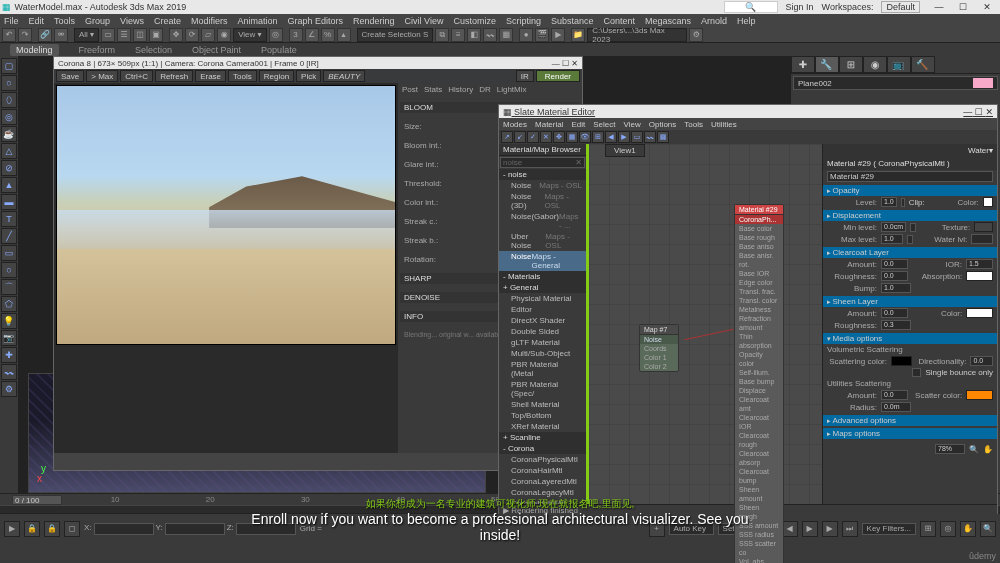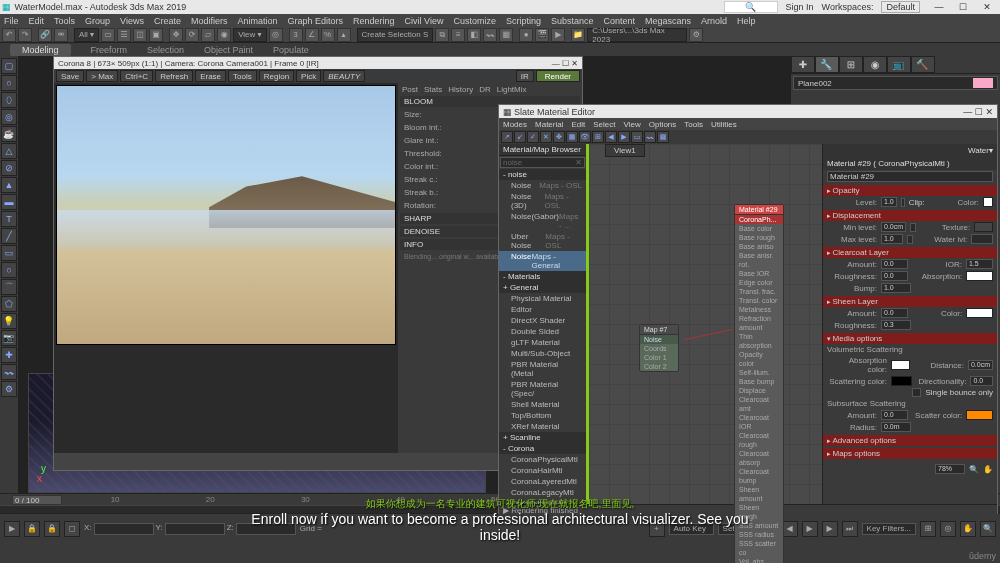--- a/index.html
+++ b/index.html
@@ -17,53 +17,53 @@
 .menubar span { cursor: pointer; }
 
 
 .maintool { height: 16px; background: #444; border-bottom: 1px solid #222; display: flex; align-items: center; padding: 0 2px; gap: 2px; }
 .maintool .tbtn { width: 14px; height: 14px; background: #555; border: 1px solid #333; display: flex; align-items: center; justify-content: center; font-size: 8px; color: #aaa; }
 .maintool .sep { width: 2px; height: 14px; }
 .maintool .drop { height: 14px; background: #333; border: 1px solid #222; padding: 0 4px; display: flex; align-items: center; font-size: 8px; color: #aaa; }
 
 
 .ribbon { height: 13px; background: #3a3a3a; display: flex; align-items: center; padding: 0 10px; gap: 20px; color: #999; font-size: 9px; }
-.ribbon .active { background: #555; padding: 1px 12px; border-radius: 2px; color: #ddd; }
+.ribbon .active { background: #555; padding: 1px 6px; border-radius: 2px; color: #ddd; }
 
 
 .main { height: 437px; display: flex; }
 .leftbar { width: 18px; background: #3a3a3a; display: flex; flex-direction: column; gap: 1px; padding: 2px 1px; }
 .leftbar .lb { width: 16px; height: 16px; background: #444; border: 1px solid #222; display: flex; align-items: center; justify-content: center; font-size: 9px; color: #8af; }
 
 .center { flex: 1; display: flex; flex-direction: column; background: #222; position: relative; }
 
 
 .cfb { position: absolute; top: 0; left: 10px; width: 530px; height: 415px; background: #444; border: 1px solid #666; z-index: 2; margin-left: 25px; }
 .cfb-title { height: 12px; background: #e8e8e8; color: #333; display: flex; align-items: center; justify-content: space-between; padding: 0 4px; font-size: 8px; }
 .cfb-tool { height: 14px; background: #383a3c; display: flex; align-items: center; padding: 0 2px; gap: 2px; font-size: 8px; color: #ccc; }
 .cfb-tool .cbtn { height: 12px; padding: 0 4px; background: #444; border: 1px solid #222; display: flex; align-items: center; }
 .cfb-tool .render { background: #5a7a3a; color: #fff; padding: 4px 8px; }
 .cfb-body { height: 370px; display: flex; }
 .cfb-img { width: 340px; height: 260px; background: linear-gradient(to bottom, #a8c8e8 0%, #b8d8f0 35%, #c8d0b8 45%, #d8c8a0 55%, #c0a880 100%); position: relative; margin: 2px; border: 1px solid #000; }
 .cfb-img::before { content: ""; position: absolute; top: 35%; left: 45%; width: 55%; height: 20%; background: linear-gradient(to bottom, #6a5a48 0%, #8a7a60 100%); clip-path: polygon(0 60%, 20% 20%, 50% 0%, 80% 30%, 100% 50%, 100% 100%, 0 100%); }
 .cfb-img::after { content: ""; position: absolute; top: 48%; left: 0; width: 100%; height: 15%; background: linear-gradient(to bottom, rgba(200,220,240,.8), rgba(180,200,220,.3)); }
-.cfb-side { flex: 1; background: #3a3a3a; padding: 2px; font-size: 8px; color: #aaa; display: flex; flex-direction: column; gap: 2px; }
+.cfb-side { flex: 1; background: #3a3a3a; padding: 2px; font-size: 8px; color: #aaa; display: flex; flex-direction: column; gap: 8px; }
 .cfb-side .row { display: flex; justify-content: space-between; padding: 1px 4px; }
 .cfb-side .hdr { background: #333; padding: 1px 4px; color: #ddd; }
 
 
 .bvp { position: absolute; bottom: 0; left: 10px; width: 458px; height: 120px; background: #1a1a2a; border: 1px solid #444; }
 .bvp::before { content: ""; position: absolute; inset: 0; background: repeating-linear-gradient(45deg, rgba(100,80,140,.2) 0, rgba(100,80,140,.2) 2px, transparent 2px, transparent 8px), linear-gradient(to top, #4a4a6a 0%, #1a1a2a 60%); }
 .bvp .gizmo { position: absolute; bottom: 8px; left: 8px; font-size: 10px; }
 .bvp .gizmo .x { color: #f44; }
 .bvp .gizmo .y { color: #4f4; position: absolute; top: -10px; left: 4px; }
 
 
 .sme { position: absolute; top: 48px; left: 480px; width: 500px; height: 410px; background: #444; border: 1px solid #666; z-index: 3; }
-.sme-title { height: 13px; background: #e8e8e8; color: #333; display: flex; align-items: center; justify-content: space-between; padding: 0 4px; font-size: 9px; }
+.sme-title { height: 13px; background: #e8e8e8; color: #333; display: flex; align-items: center; justify-content: space-between; padding: 0 4px; font-size: 9px; text-decoration: underline; }
 .sme-menu { height: 12px; background: #444; display: flex; align-items: center; gap: 8px; padding: 0 4px; font-size: 8px; color: #ccc; }
 .sme-tool { height: 14px; background: #3a3a3a; display: flex; align-items: center; gap: 1px; padding: 0 2px; }
 .sme-tool .sb { width: 12px; height: 12px; background: #4a4a4a; border: 1px solid #222; font-size: 7px; display: flex; align-items: center; justify-content: center; color: #8af; }
 .sme-body { height: 360px; display: flex; }
 
 .sme-left { width: 90px; background: #3a3a3a; border-right: 3px solid #84cc16; display: flex; flex-direction: column; font-size: 8px; overflow: hidden; }
 .sme-left .hdr { background: #333; padding: 1px 4px; color: #ddd; border-bottom: 1px solid #222; }
 .sme-left .search { height: 12px; background: #2a2a2a; margin: 1px; border: 1px solid #555; padding: 0 2px; color: #666; }
 .sme-left .item { padding: 1px 4px 1px 12px; color: #bbb; display: flex; justify-content: space-between; }
 .sme-left .item.sel { background: #4a6a8a; color: #fff; }
@@ -75,21 +75,21 @@
 .node { position: absolute; background: #5a5a5a; border: 1px solid #333; font-size: 7px; border-radius: 2px; }
 .node .nh { background: #4a4a4a; padding: 1px 4px; color: #ddd; border-bottom: 1px solid #333; }
 .node .nr { padding: 0 4px; color: #aaa; line-height: 9px; }
 .node.mat { width: 50px; }
 .node.mat .nh { background: #c44; color: #fff; }
 .node.map { width: 40px; background: #5a6a5a; }
 .wire { position: absolute; width: 60px; height: 2px; border-top: 1px solid #a33; }
 
 .sme-right { width: 175px; background: #3a3a3a; border-left: 1px solid #222; font-size: 8px; overflow: hidden; }
 .sme-right .hdr { background: #333; padding: 2px 4px; color: #ddd; display: flex; justify-content: space-between; }
-.sme-right .sec { padding: 1px 4px; background: #7f1d1d; color: #ccc; margin-top: 2px; }
+.sme-right .sec { padding: 1px 4px; background: #0369a1; color: #ccc; margin-top: 2px; }
 .sme-right .sec::before { content: "▸ "; font-size: 7px; }
 .sme-right .sec.open::before { content: "▾ "; }
 .sme-right .prow { display: flex; align-items: center; padding: 1px 4px; gap: 4px; }
 .sme-right .prow label { flex: 0 0 50px; color: #aaa; text-align: right; }
 .sme-right .spin { width: 30px; height: 10px; background: #2a2a2a; border: 1px solid #555; color: #ccc; padding: 0 2px; font-size: 7px; }
 .sme-right .swatch { width: 30px; height: 10px; border: 1px solid #222; }
 .sme-right .chk { width: 9px; height: 9px; border: 1px solid #555; background: #2a2a2a; display: inline-block; }
 
 
 .rpanel { width: 210px; background: #3a3a3a; border-left: 1px solid #222; z-index: 1; }
@@ -487,36 +487,30 @@
             <span class="swatch" style="background:#fff"></span>
           </div>
           <div class="prow">
             <label>Roughness:</label>
             <span class="spin">0.3</span>
           </div>
 
           <div class="sec open">Media options</div>
           <div style="padding:1px 4px;color:#aaa">Volumetric Scattering</div>
           <div class="prow">
-            <label style="flex:0 0 60px">Absorption color:</label>
-            <span class="swatch" style="background:#fff"></span>
-            <label>Distance:</label>
-            <span class="spin">0.0cm</span>
-          </div>
-          <div class="prow">
             <label style="flex:0 0 60px">Scattering color:</label>
             <span class="swatch" style="background:#000"></span>
             <label>Directionality:</label>
             <span class="spin">0.0</span>
           </div>
           <div class="prow" style="justify-content:flex-end">
             <span class="chk"></span>
             <span>Single bounce only</span>
           </div>
-          <div style="padding:1px 4px;color:#aaa">Subsurface Scattering</div>
+          <div style="padding:1px 4px;color:#aaa">Utilities Scattering</div>
           <div class="prow">
             <label>Amount:</label>
             <span class="spin">0.0</span>
             <label>Scatter color:</label>
             <span class="swatch" style="background:#f80"></span>
           </div>
           <div class="prow">
             <label>Radius:</label>
             <span class="spin">0.0m</span>
           </div>

